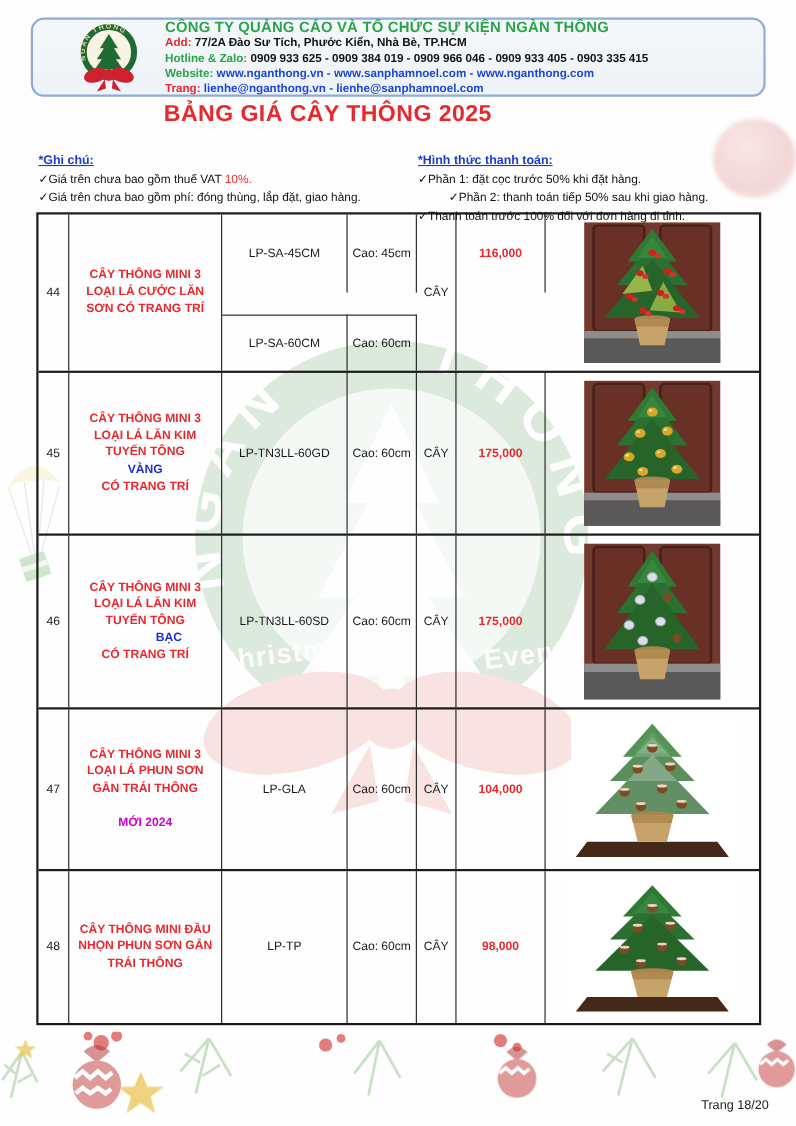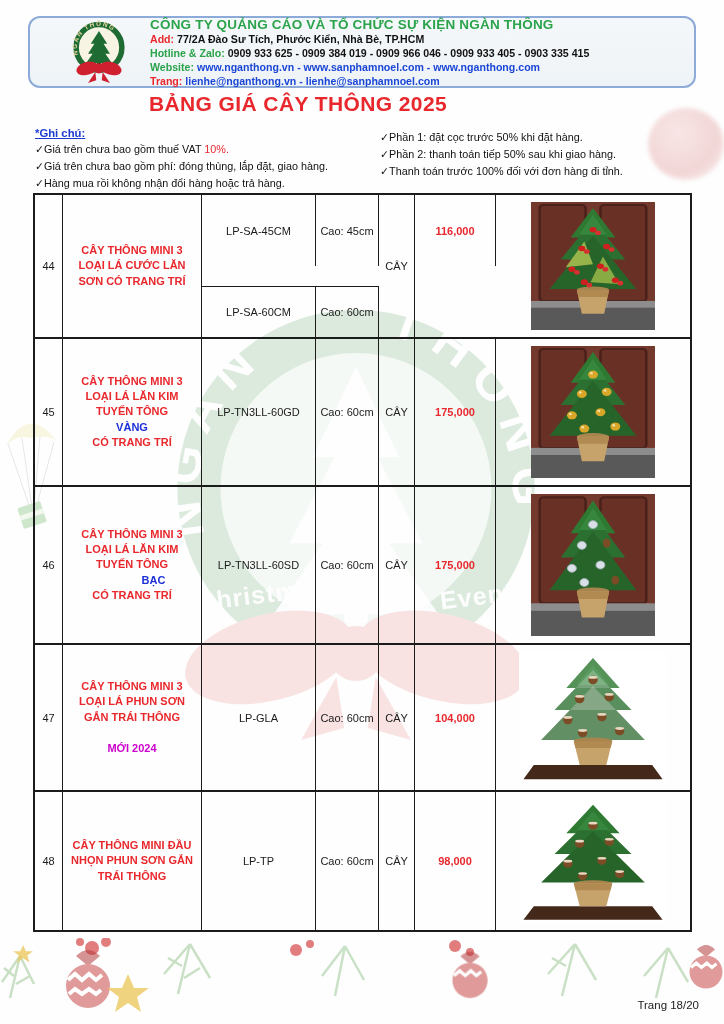--- a/index.html
+++ b/index.html
@@ -27,21 +27,21 @@
     display:flex;align-items:center;box-sizing:border-box;
   }
   .logo{width:78px;height:64px;margin-left:30px;flex:none;}
   .header-text{margin-left:12px;line-height:1.3;}
   .company{color:#2aa34a;font-weight:bold;font-size:13.5px;letter-spacing:.2px;}
   .contact-line{font-size:10.6px;font-weight:bold;}
   .contact-line span{white-space:pre;}
   
   .page-title{position:absolute;top:92px;left:0;width:596px;text-align:center;z-index:2;
     color:#e8282d;font-size:21px;font-weight:bold;letter-spacing:.4px;}
-  .notes{position:absolute;top:127px;left:35px;width:660px;display:flex;z-index:2;}
+  .notes{position:absolute;top:140px;left:35px;width:660px;display:flex;z-index:2;}
   .notes-col{width:345px;}
   .notes-col.right{width:315px;}
   .notes-head{color:#1b3bd0;font-weight:bold;text-decoration:underline;font-size:11.3px;margin-bottom:3px;}
   .note-item{font-size:10.8px;margin:4px 0;color:#111;}
   
   .price-table{position:absolute;left:33px;top:193px;width:659px;z-index:1;
     border:2px solid #1b1b1b;box-sizing:border-box;background:transparent;}
   .trow{display:grid;grid-template-columns:28px 139px 114px 63px 36px 81px 1fr;
     border-bottom:2px solid #1b1b1b;box-sizing:border-box;}
   .trow:last-child{border-bottom:none;}
@@ -175,25 +175,25 @@
   </div>
 </div>
 
 <div class="page-title">BẢNG GIÁ CÂY THÔNG 2025</div>
 
 <div class="notes">
   <div class="notes-col">
     <div class="notes-head">*Ghi chú:</div>
     <div class="note-item"><span style="color: rgb(17, 17, 17);">✓Giá trên chưa bao gồm thuế VAT </span><span style="color: rgb(232, 40, 45); margin-top: 17px;">10%.</span></div>
     <div class="note-item"><span style="color: rgb(17, 17, 17);">✓Giá trên chưa bao gồm phí: đóng thùng, lắp đặt, giao hàng.</span></div>
-    <div class="note-item"><span style="color: rgb(17, 17, 17);">✓Hàng mua rồi không nhận đổi hàng hoặc trả hàng.</span></div>
   </div>
   <div class="notes-col right">
+    <div class="notes-head">*Hình thức thanh toán:</div>
     <div class="note-item"><span style="color: rgb(17, 17, 17);">✓Phần 1: đặt cọc trước 50% khi đặt hàng.</span></div>
-    <div class="note-item"><span style="color: rgb(17, 17, 17);">✓Phần 2: thanh toán tiếp 50% sau khi giao hàng.</span></div>
+    <div class="note-item"><span style="color: rgb(17, 17, 17); margin-left: 28px;">✓Phần 2: thanh toán tiếp 50% sau khi giao hàng.</span></div>
     <div class="note-item"><span style="color: rgb(17, 17, 17);">✓Thanh toán trước 100% đối với đơn hàng đi tỉnh.</span></div>
   </div>
 </div>
 
 <div class="price-table">
 
   <div class="trow" style="grid-template-rows:71px 71px;">
     <div class="cell c1 rspan">44</div>
     <div class="cell c2 rspan name-cell">
         <span style="color: rgb(232, 40, 45);">CÂY THÔNG MINI 3 LOẠI LÁ CƯỚC LĂN SƠN CÓ TRANG TRÍ</span>

